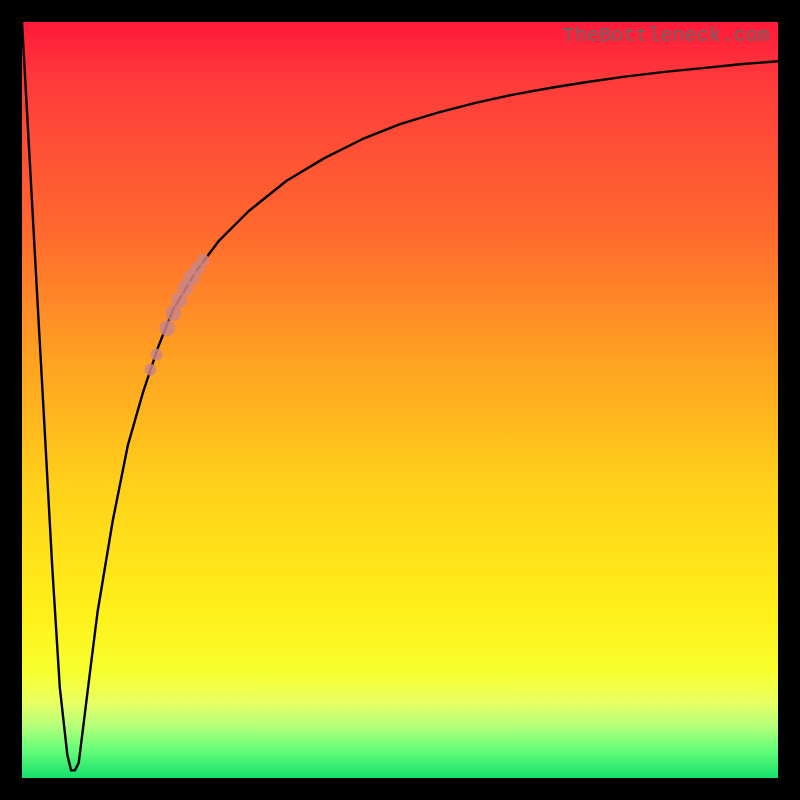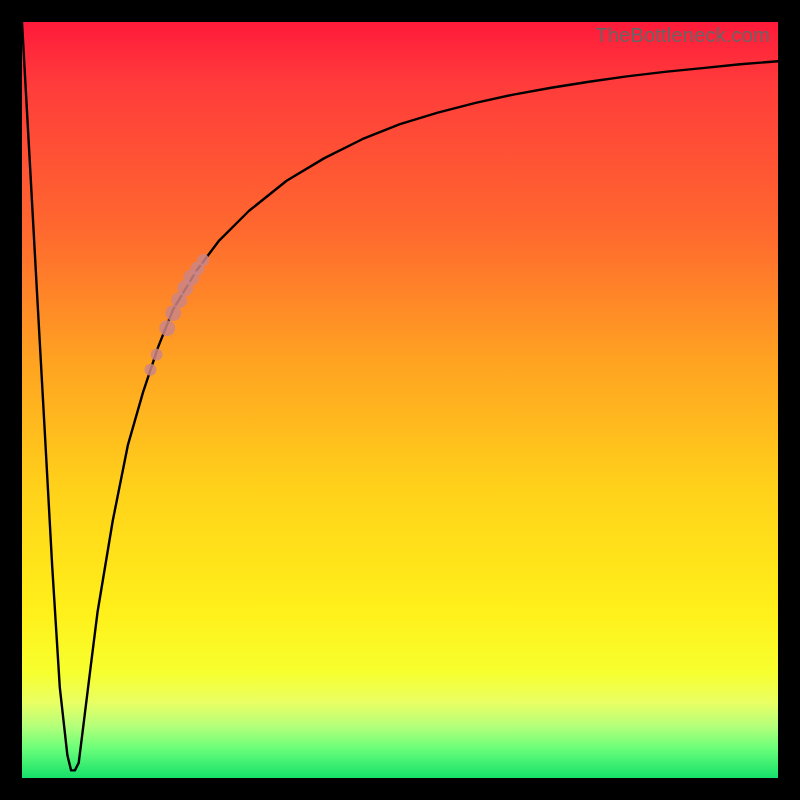--- a/index.html
+++ b/index.html
@@ -8,20 +8,21 @@
     width: 800px;
     height: 800px;
     overflow: hidden;
     font-family: Arial, Helvetica, sans-serif;
   }
   .frame {
     position: relative;
     width: 800px;
     height: 800px;
     background: #000;
+    font-family: Liberation Mono, monospace;
   }
   .plot {
     position: absolute;
     left: 22px;
     top: 22px;
     width: 756px;
     height: 756px;
     
     background: linear-gradient(
       to bottom,

